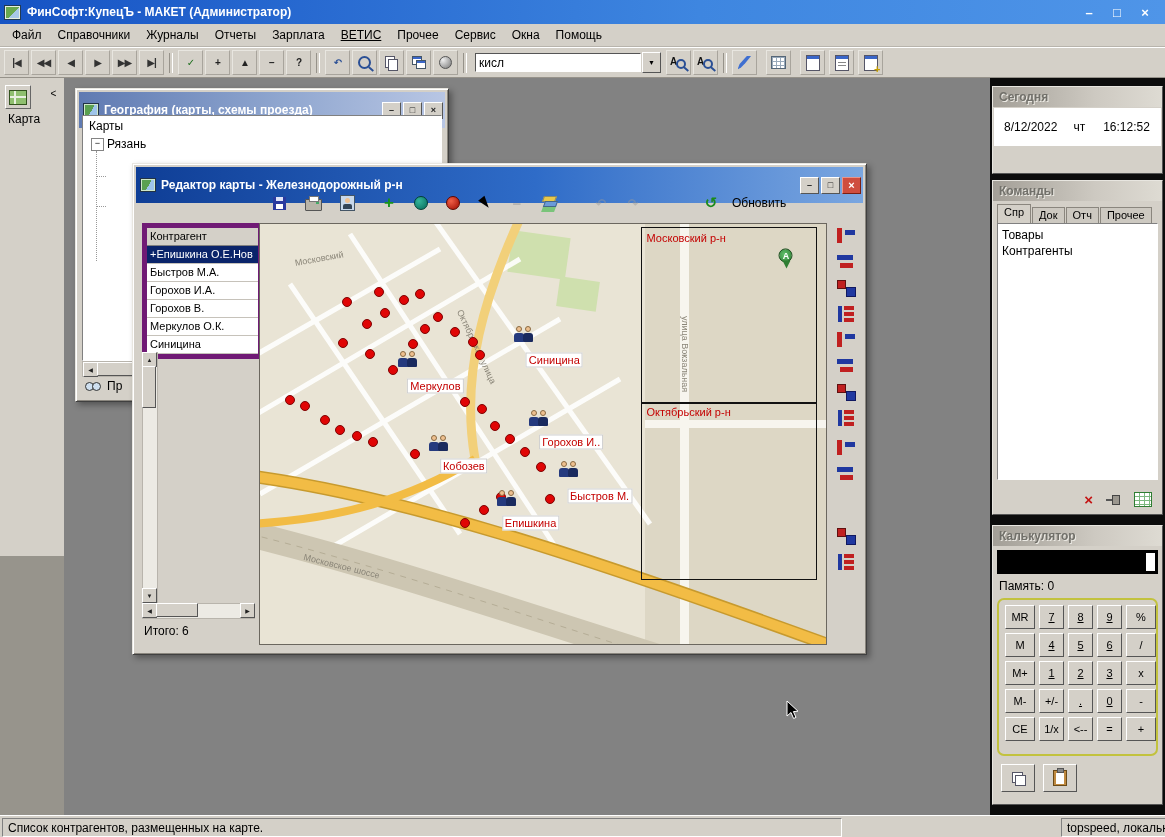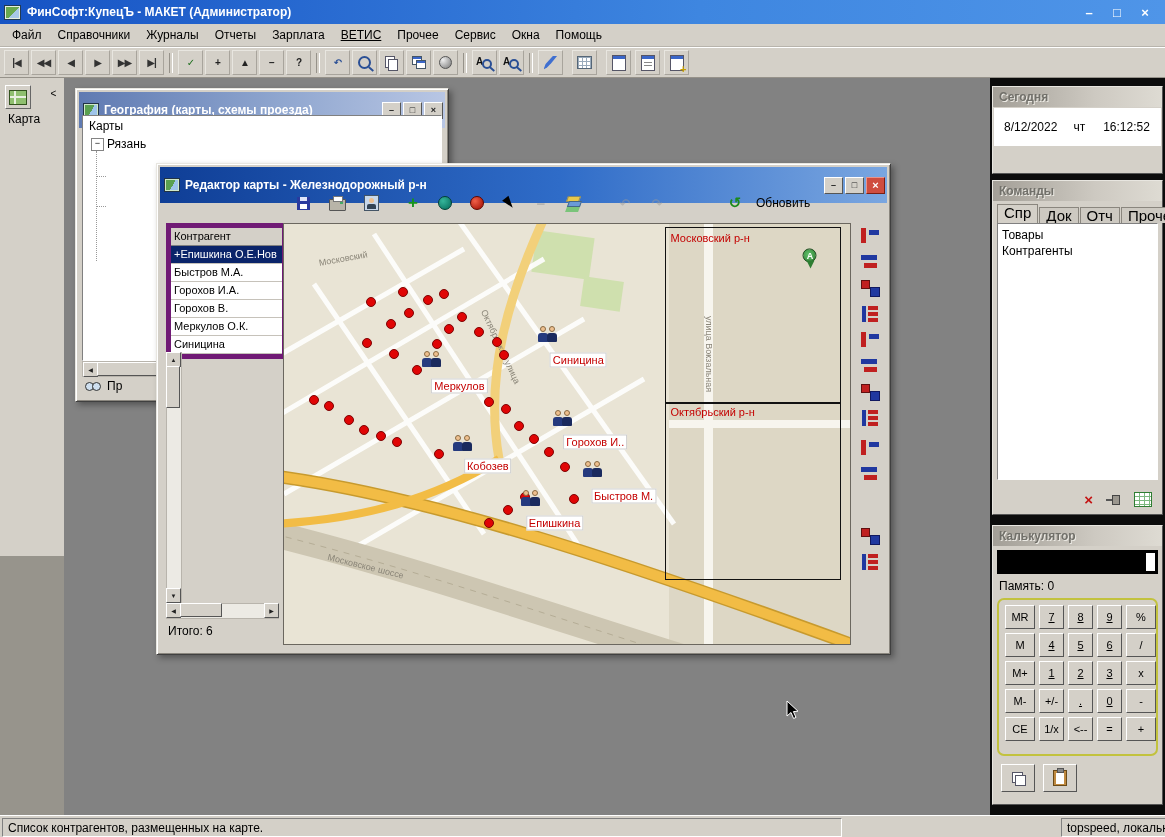--- a/index.html
+++ b/index.html
@@ -115,21 +115,21 @@
   .i-specs::before,.i-specs::after{content:"";position:absolute;top:0;width:7px;height:7px;border:1px solid #333;border-radius:50%;background:#cfe0f0}
   .i-specs::after{right:0}
 
   
   .hscroll,.vscroll{position:absolute;background:#eceae4;border:1px solid #b8b4ac}
   .sbtn{position:absolute;width:13px;height:13px;background:#d4d0c8;border:1px solid;border-color:#fff #555 #555 #fff;
     font-size:6px;display:flex;align-items:center;justify-content:center;cursor:pointer;color:#222}
   .sthumb{position:absolute;background:#d4d0c8;border:1px solid;border-color:#fff #555 #555 #fff}
 
   
-  .editor{left:92px;top:85px;width:733px;height:490px;z-index:2}
+  .editor{left:68px;top:85px;width:733px;height:490px;z-index:2}
   .ed-toolbar{position:absolute;left:4px;top:25px;right:4px;height:28px;display:flex;align-items:center;
     padding-left:128px;box-sizing:border-box}
   .ebtn{width:26px;height:24px;display:flex;align-items:center;justify-content:center;margin-right:2px;cursor:pointer;
     border:1px solid transparent}
   .ebtn.dis{opacity:.45}
   .ref-label{margin-left:5px}
   .clist{position:absolute;left:9px;top:59px;width:111px;background:#fff;border:5px solid #701a75}
   .chead{height:17px;background:#d4d0c8;border-bottom:1px solid #808080;font-size:11px;padding-left:3px;line-height:17px}
   .crow{height:17px;font-size:11px;line-height:17px;padding-left:3px;border-bottom:1px solid #c6c2ba;white-space:nowrap;
     overflow:hidden;cursor:pointer;background:#fff}
@@ -173,21 +173,21 @@
 
   
   .panel{position:absolute;left:2px;width:171px;background:#d4d0c8;border:1px solid;border-color:#e8e6e0 #555 #555 #e8e6e0;box-sizing:border-box}
   .phead{height:20px;background:linear-gradient(90deg,#a39f97,#cdc9c1 60%,#dedbd3);color:#71706a;font-weight:bold;
     line-height:20px;padding-left:6px;text-shadow:1px 1px 0 #eceae4}
   .p-today{top:8px;height:88px}
   .today-box{position:absolute;left:1px;right:1px;top:21px;height:38px;background:#fff;display:flex;align-items:center}
   .t-date{margin-left:10px}.t-wd{margin-left:16px}.t-time{margin-left:18px}
   .p-cmd{top:102px;height:335px}
   .tabs{position:absolute;left:4px;top:23px;right:4px;height:19px;display:flex;align-items:flex-end}
-  .tab{height:15px;padding:0 6px;font-size:15px;line-height:15px;background:#cdc9c1;border:1px solid #8a867e;
+  .tab{height:15px;padding:0 6px;font-size:11px;line-height:15px;background:#cdc9c1;border:1px solid #8a867e;
     border-bottom:none;margin-right:1px;cursor:pointer}
   .tab.active{height:18px;background:#d4d0c8}
   .cmd-list{position:absolute;left:4px;right:4px;top:42px;bottom:34px;background:#fff;border:1px solid;
     border-color:#808080 #fff #fff #808080;padding:3px 4px;box-sizing:border-box}
   .cmd-item{line-height:16px;cursor:pointer}
   .cmd-foot{position:absolute;right:10px;bottom:7px;display:flex;align-items:center;gap:13px}
   .i-redx{color:#c41414;font-weight:bold;font-size:15px;line-height:13px;cursor:pointer}
   .i-pin{width:15px;height:10px;position:relative;cursor:pointer}
   .i-pin::before{content:"";position:absolute;left:0;top:4px;width:6px;height:2px;background:#555}
   .i-pin::after{content:"";position:absolute;left:6px;top:0;width:8px;height:10px;background:#9a968e;border:1px solid #444;box-sizing:border-box}
@@ -298,20 +298,24 @@
       <div class="tbtn">
         <span class="ic ic-copy"></span>
       </div>
       <div class="tbtn">
         <span class="ic ic-casc"></span>
       </div>
       <div class="tbtn">
         <span class="ic ic-sphere"></span>
       </div>
       <div class="tsep"></div>
+      <div class="combo">
+        <input class="combo-input" value="кисл" style="">
+        <div class="combo-btn">▼</div>
+      </div>
       <div class="tbtn">
         <span class="ic ic-findA">
           <span class="ic ic-mag"></span>
         </span>
       </div>
       <div class="tbtn">
         <span class="ic ic-findA">
           <span class="ic ic-mag"></span>
         </span>
       </div>

